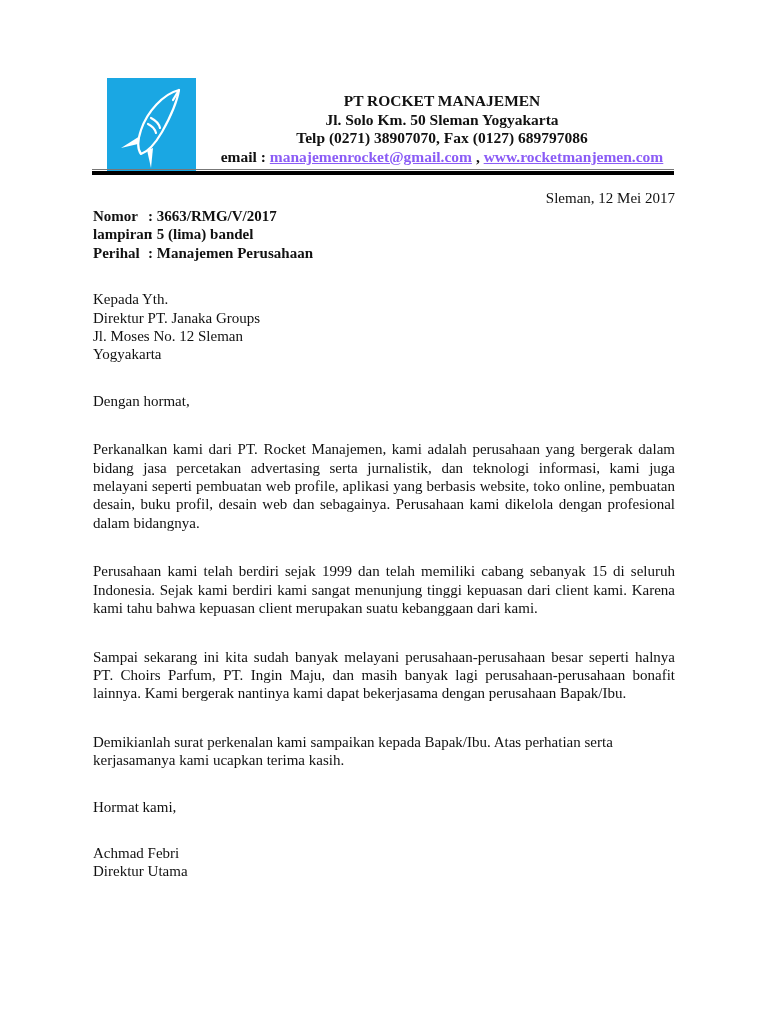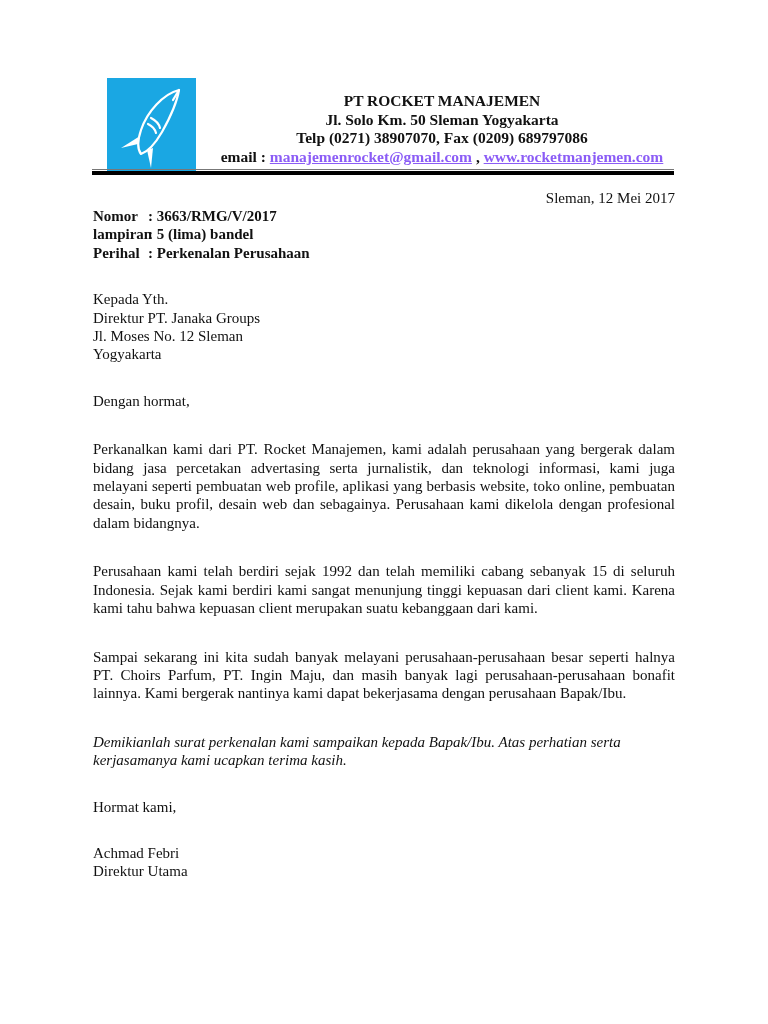--- a/index.html
+++ b/index.html
@@ -76,21 +76,21 @@
       font-size: 15px;
       line-height: 18.4px;
     }
     .meta-row { display: flex; white-space: nowrap; font-weight: bold; }
     .meta-label { width: 55px; }
     .block { margin-top: 28px; }
     .para {
       text-align: justify;
       margin-top: 30px;
     }
-    .para.no-justify { text-align: left; font-style: italic; }
+    .para.no-justify { text-align: left; }
     .signer {
     }
   </style>
 </head>
 <body>
 
 <div class="page">
 
   <div class="logo">
     <svg viewBox="0 0 89 93" xmlns="http://www.w3.org/2000/svg">
@@ -108,56 +108,56 @@
         <path d="M33 58 L14 70 L31 66 Z"></path>
 
         <path d="M40 72 L44 90 L46 70 Z"></path>
       </g>
     </svg>
   </div>
 
   <div class="letterhead">
     <div class="lh-line">PT ROCKET MANAJEMEN</div>
     <div class="lh-line">Jl. Solo Km. 50 Sleman Yogyakarta</div>
-    <div class="lh-line">Telp (0271) 38907070, Fax (0209) 689797086</div>
+    <div class="lh-line">Telp (0271) 38907070, Fax (0127) 689797086</div>
     <div class="lh-line"><span>email : </span><a>manajemenrocket@gmail.com</a><span> , </span><a>www.rocketmanjemen.com</a></div>
   </div>
 
   <div class="rule-thin"></div>
   <div class="rule-thick"></div>
 
   <div class="date">Sleman, 12 Mei 2017</div>
 
   <div class="body">
     <div class="meta">
       <div class="meta-row">
         <span class="meta-label">Nomor</span>
         <span class="meta-value">: 3663/RMG/V/2017</span>
       </div>
       <div class="meta-row">
         <span class="meta-label">lampiran</span>
         <span class="meta-value">: 5 (lima) bandel</span>
       </div>
       <div class="meta-row">
         <span class="meta-label">Perihal</span>
-        <span class="meta-value">: Perkenalan Perusahaan</span>
+        <span class="meta-value">: Manajemen Perusahaan</span>
       </div>
     </div>
 
     <div class="block">
       <div>Kepada Yth.</div>
       <div>Direktur PT. Janaka Groups</div>
       <div>Jl. Moses No. 12 Sleman</div>
       <div>Yogyakarta</div>
     </div>
 
     <div class="block">Dengan hormat,</div>
 
     <div class="para">Perkanalkan kami dari PT. Rocket Manajemen, kami adalah perusahaan yang bergerak dalam bidang jasa percetakan advertasing serta jurnalistik, dan teknologi informasi, kami juga melayani seperti pembuatan web profile, aplikasi yang berbasis website, toko online, pembuatan desain, buku profil, desain web dan sebagainya. Perusahaan kami dikelola dengan profesional dalam bidangnya.</div>
-    <div class="para">Perusahaan kami telah berdiri sejak 1992 dan telah memiliki cabang sebanyak 15 di seluruh Indonesia. Sejak kami berdiri kami sangat menunjung tinggi kepuasan dari client kami. Karena kami tahu bahwa kepuasan client merupakan suatu kebanggaan dari kami.</div>
+    <div class="para">Perusahaan kami telah berdiri sejak 1999 dan telah memiliki cabang sebanyak 15 di seluruh Indonesia. Sejak kami berdiri kami sangat menunjung tinggi kepuasan dari client kami. Karena kami tahu bahwa kepuasan client merupakan suatu kebanggaan dari kami.</div>
     <div class="para">Sampai sekarang ini kita sudah banyak melayani perusahaan-perusahaan besar seperti halnya PT. Choirs Parfum, PT. Ingin Maju, dan masih banyak lagi perusahaan-perusahaan bonafit lainnya. Kami bergerak nantinya kami dapat bekerjasama dengan perusahaan Bapak/Ibu.</div>
     <div class="para no-justify">Demikianlah surat perkenalan kami sampaikan kepada Bapak/Ibu. Atas perhatian serta kerjasamanya kami ucapkan terima kasih.</div>
 
     <div class="block">Hormat kami,</div>
 
     <div class="block">
       <div><span class="signer">Achmad Febri</span></div>
       <div>Direktur Utama</div>
     </div>
   </div>

